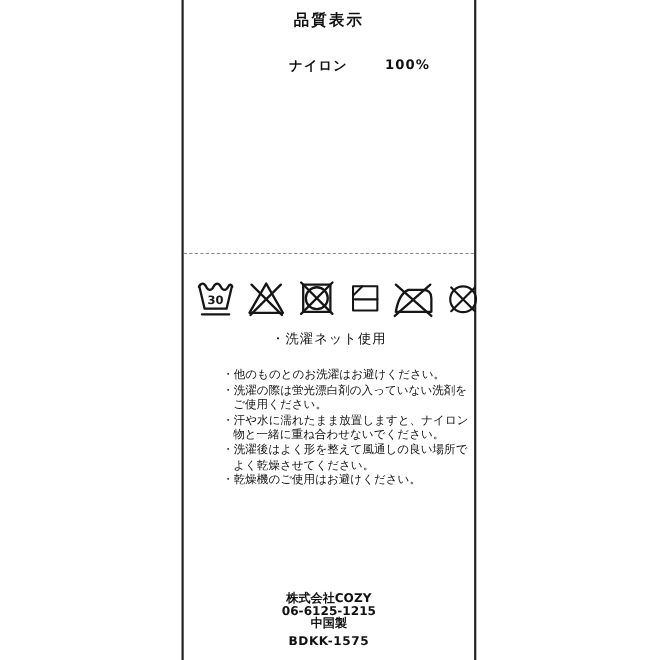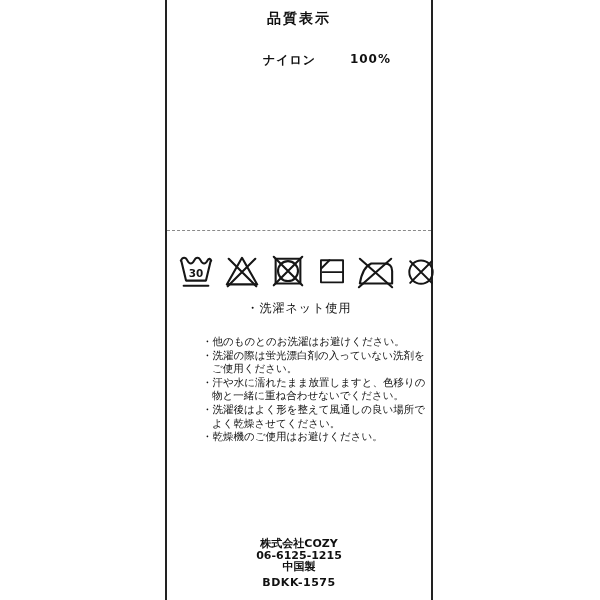--- a/index.html
+++ b/index.html
@@ -123,21 +123,21 @@
       </svg>
 
     </div>
 
     <div class="net-note">・洗濯ネット使用</div>
 
     <div class="instructions">
       <div>・他のものとのお洗濯はお避けください。</div>
       <div>・洗濯の際は蛍光漂白剤の入っていない洗剤を</div>
       <div class="cont">ご使用ください。</div>
-      <div>・汗や水に濡れたまま放置しますと、色移りの</div>
+      <div>・汗や水に濡れたまま放置しますと、ナイロン</div>
       <div class="cont">物と一緒に重ね合わせないでください。</div>
       <div>・洗濯後はよく形を整えて風通しの良い場所で</div>
       <div class="cont">よく乾燥させてください。</div>
       <div>・乾燥機のご使用はお避けください。</div>
     </div>
 
     <div class="footer">
       <div>株式会社COZY</div>
       <div>06-6125-1215</div>
       <div>中国製</div>

